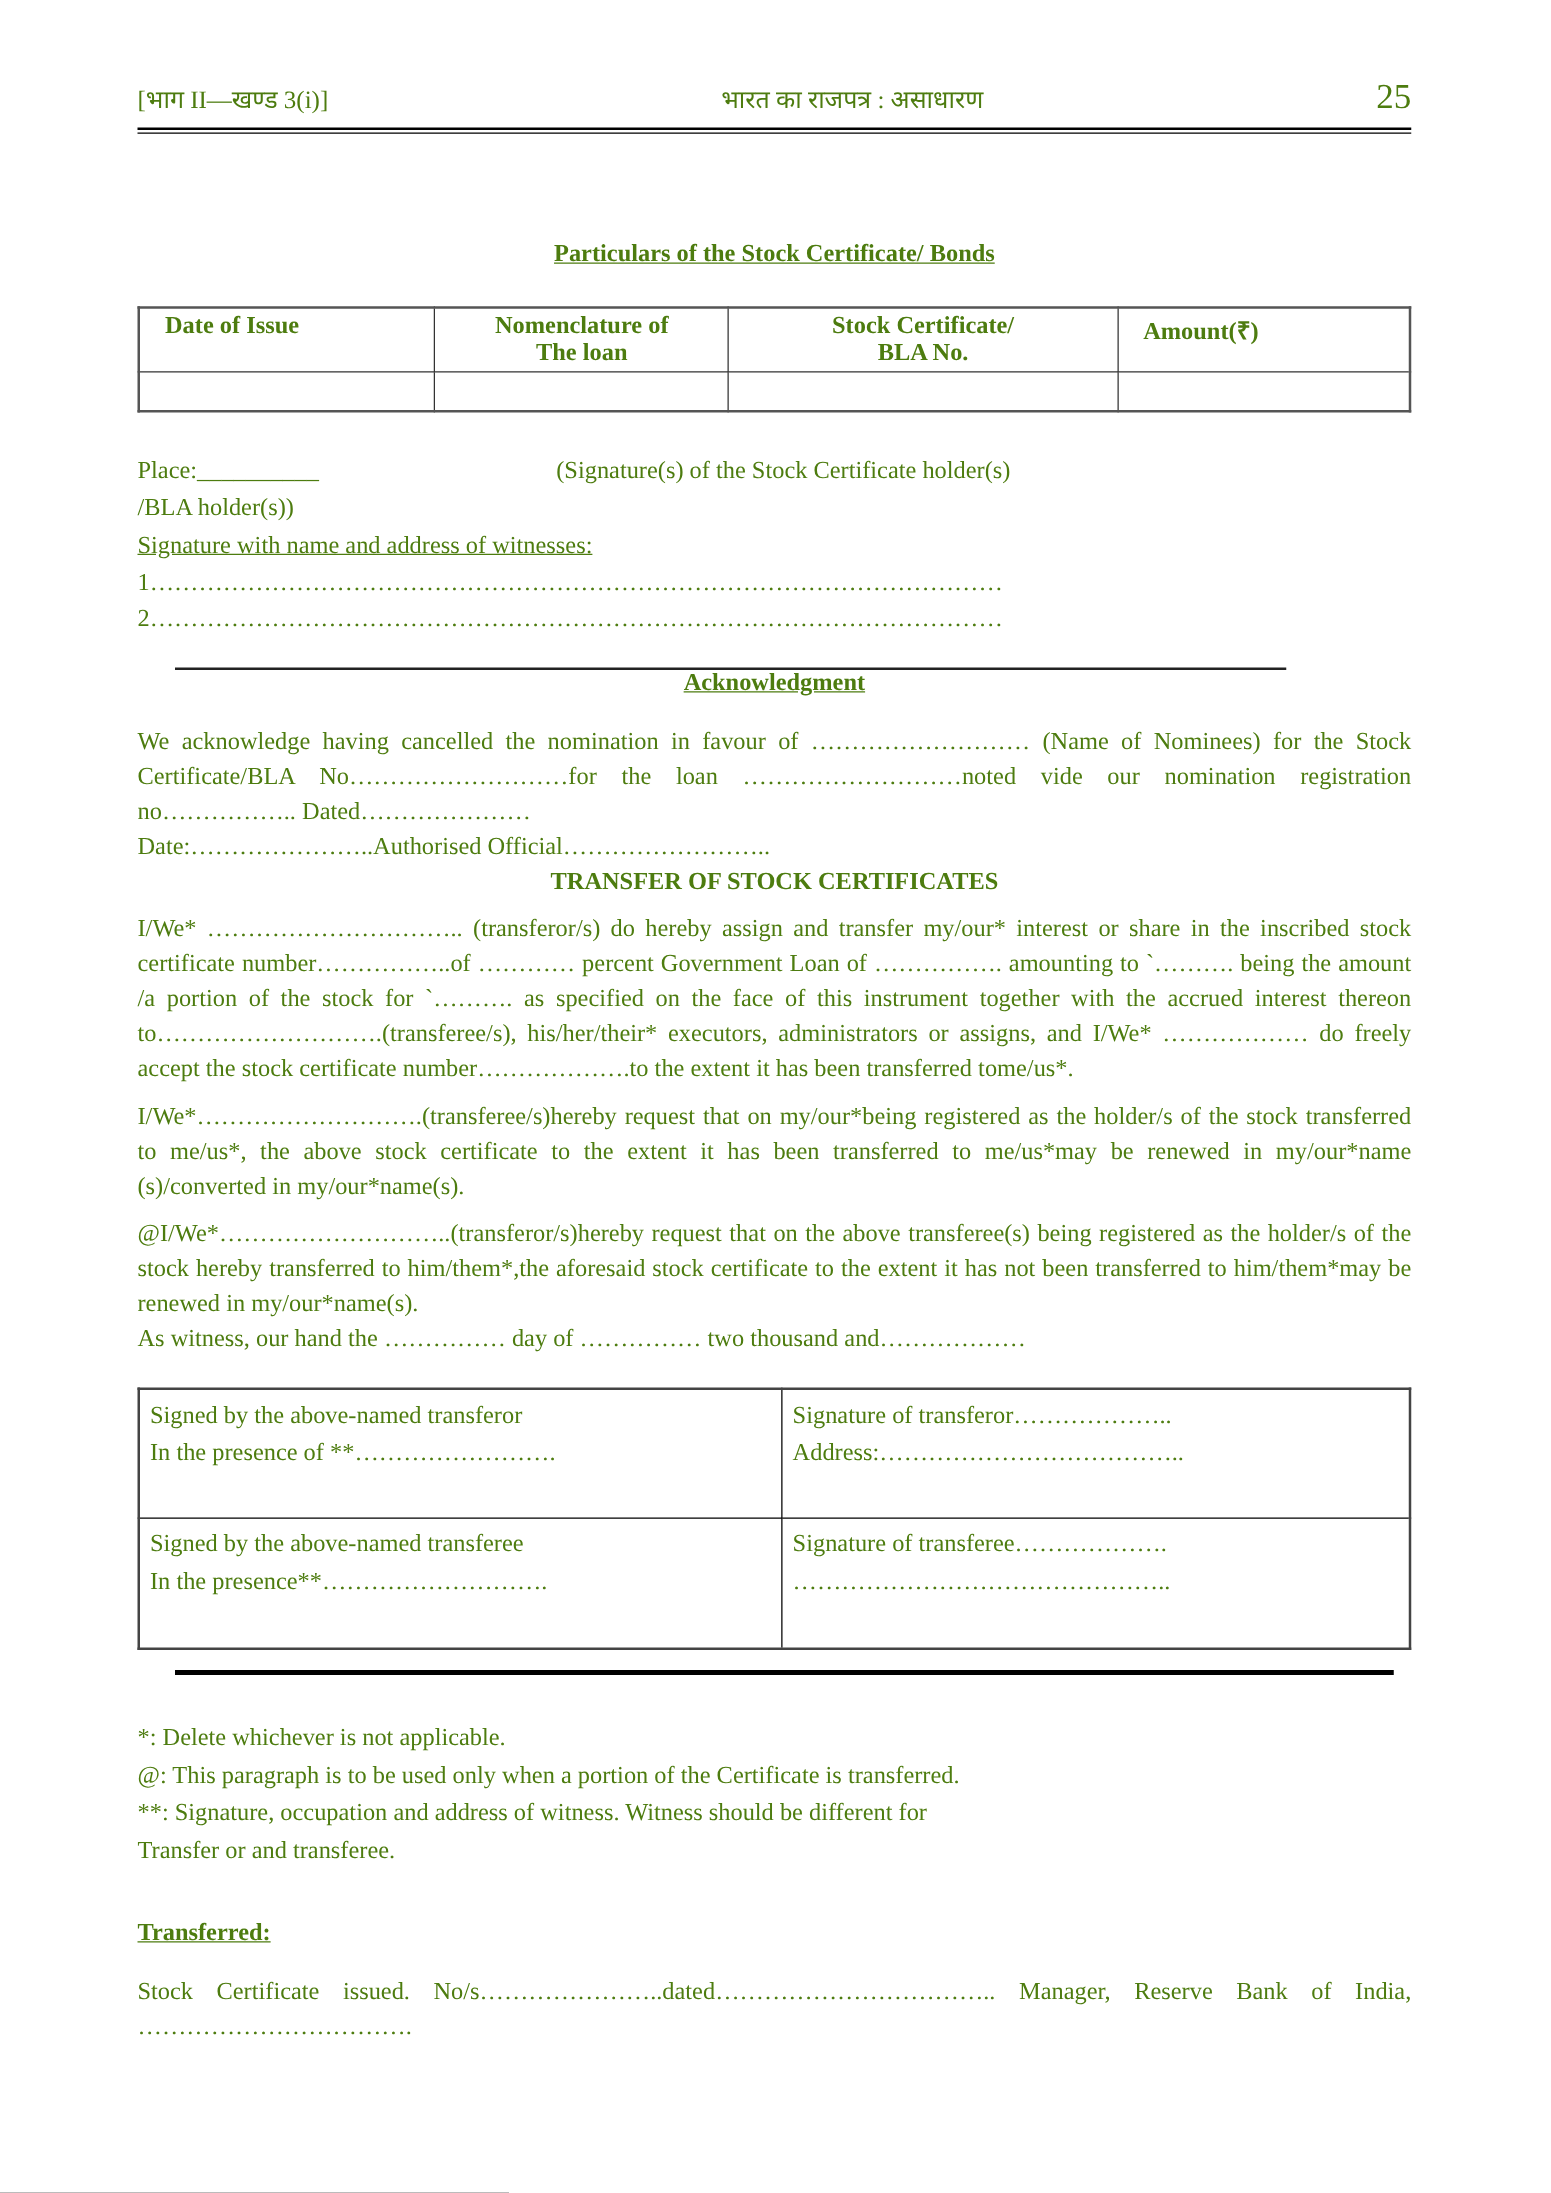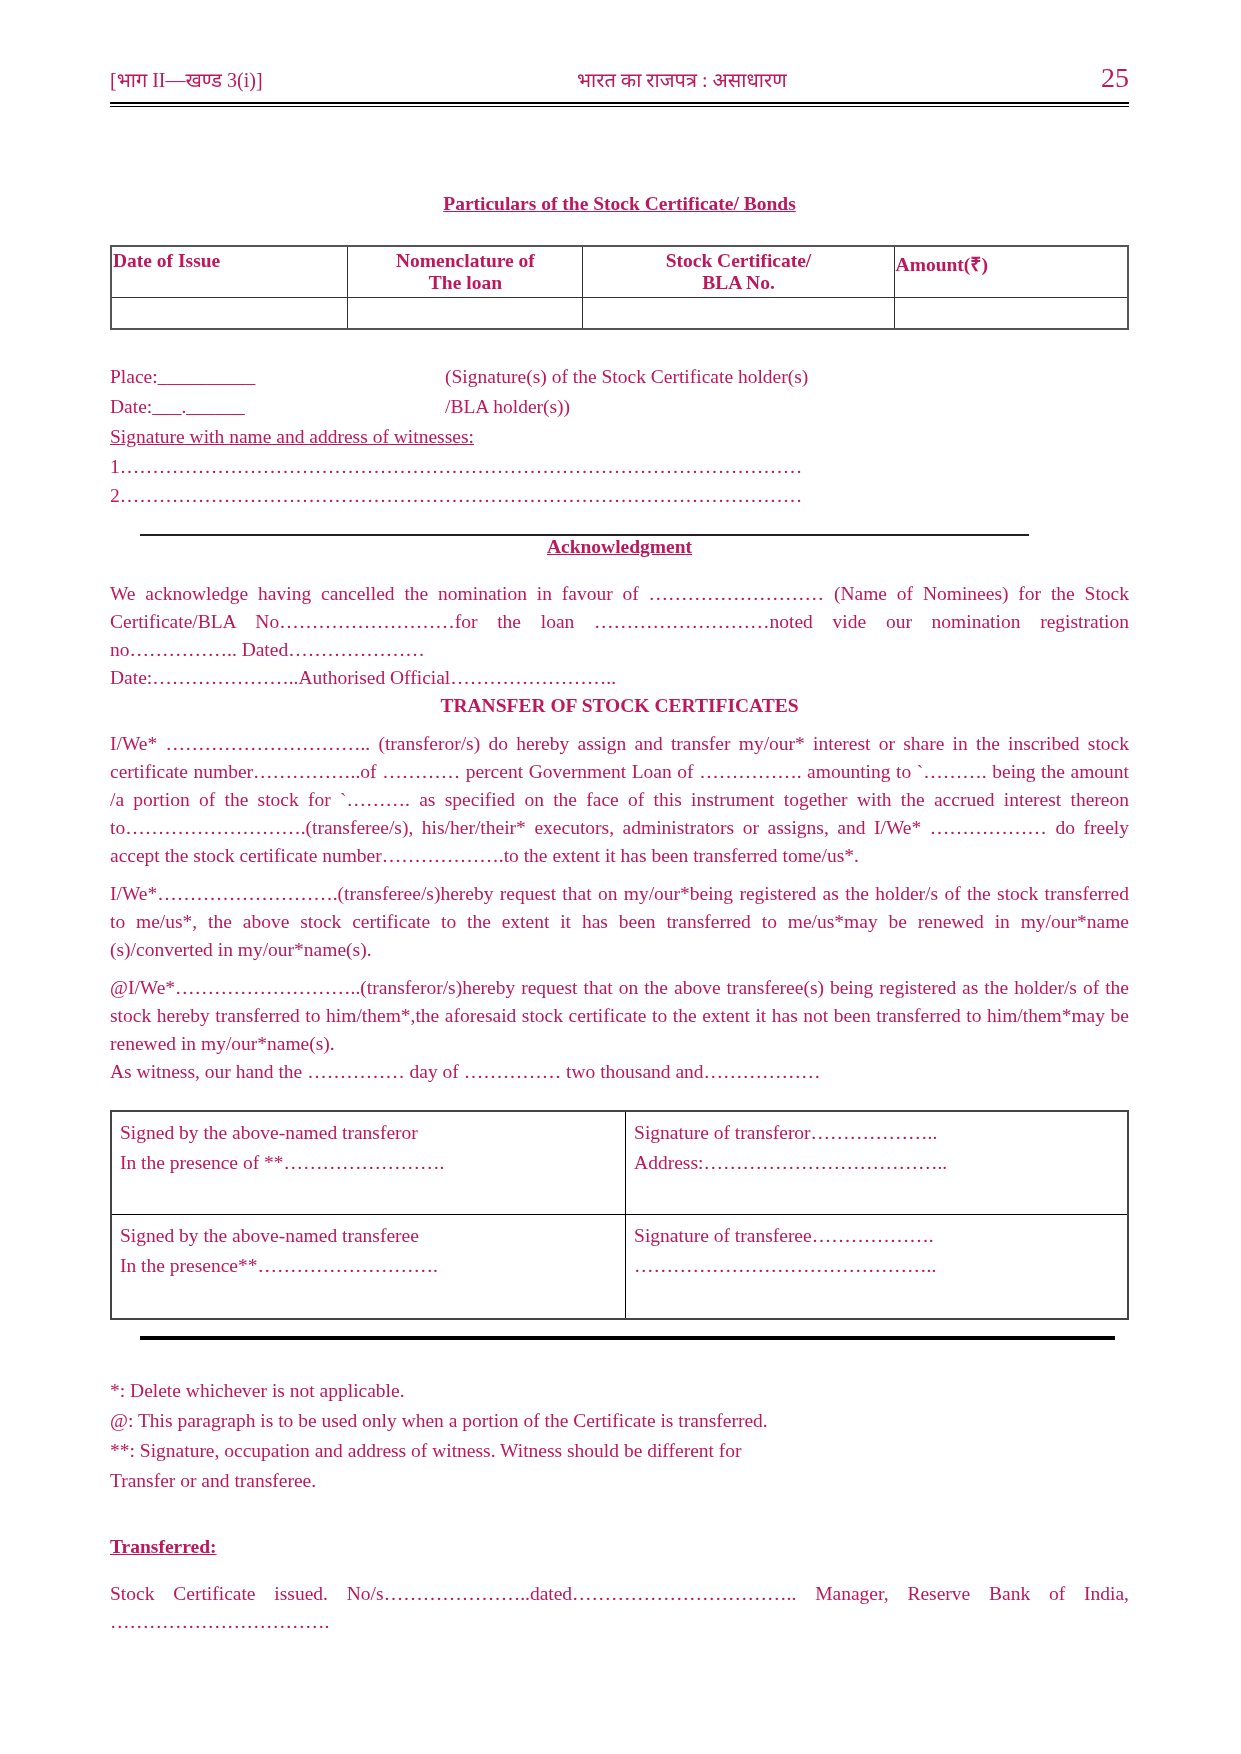--- a/index.html
+++ b/index.html
@@ -1,33 +1,33 @@
 <!DOCTYPE html>
 <html><head>
 <meta charset="utf-8">
 <style>
   * { margin:0; padding:0; box-sizing:border-box; }
   html,body { background:#888; }
   .page {
     width:1241px; height:1754px; margin:0 auto; background:#ffffff;
-    font-family:"Liberation Serif", serif; font-size:19.5px; color:#be185d;
+    font-family:"Liberation Serif", serif; font-size:19.5px; color:#4d7c0f;
     padding:62px 112px 0 110px; position:relative;
   }
   
   .gz-header { display:flex; justify-content:space-between; align-items:baseline; }
   .gz-header .left { font-size:20px; }
   .gz-header .center { font-size:20px; flex:1; text-align:center; font-family:"Liberation Serif","DejaVu Sans",serif; }
   .gz-header .pageno { font-size:28px; }
   .double-rule { margin-top:8px; height:5px; border-top:2px solid #000; border-bottom:1px solid #000; }
   
   .doc-title { margin-top:86px; text-align:center; font-weight:bold; text-decoration:underline; }
   
   table { border-collapse:collapse; width:100%; }
   .t1 { margin-top:30px; border:2px solid #555; }
-  .t1 th, .t1 td { border:1px solid #333; padding:3px 1px; vertical-align:top; font-size:19.5px; }
+  .t1 th, .t1 td { border:1px solid #333; padding:3px 20px; vertical-align:top; font-size:19.5px; }
   .t1 th { font-weight:bold; }
   .t1 .c1 { width:23.3%; text-align:left; }
   .t1 .c2 { width:23.1%; text-align:center; }
   .t1 .c3 { width:30.6%; text-align:center; }
   .t1 .c4 { width:23%; text-align:left; }
   .t1 .empty-row td { height:31px; }
   
   .pd-block { margin-top:32px; }
   .pd-row { display:flex; line-height:30px; }
   .pd-row .lbl { width:335px; }
@@ -95,21 +95,20 @@
     </tr>
   </tbody>
     </table>
 
   <div class="pd-block">
     <div class="pd-row">
       <span class="lbl">Place:__________</span>
       <span>(Signature(s) of the Stock Certificate holder(s)</span>
     </div>
     <div class="pd-row">
-      <span class="lbl">Date:___.______</span>
       <span>/BLA holder(s))</span>
     </div>
     <div class="witness-heading">Signature with name and address of witnesses:</div>
     <div class="witness-line">1……………………………………………………………………………………………</div>
     <div class="witness-line">2……………………………………………………………………………………………</div>
   </div>
 
   <div class="sep-rule"></div>
 
   <div class="ack-title">Acknowledgment</div>

